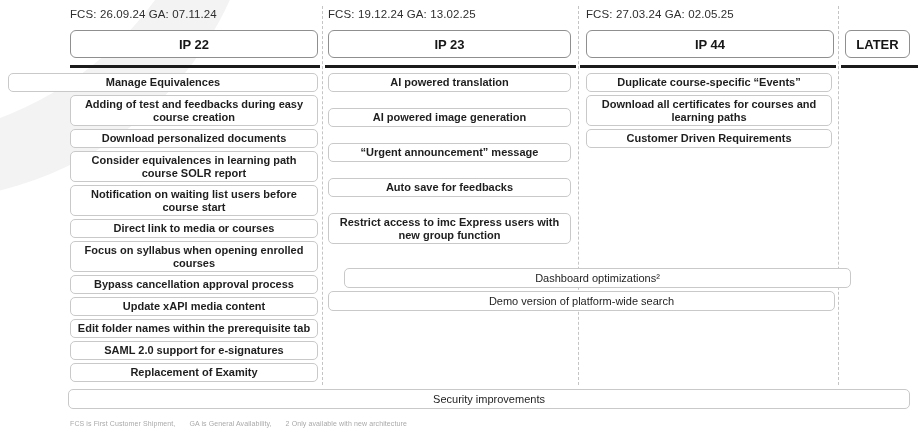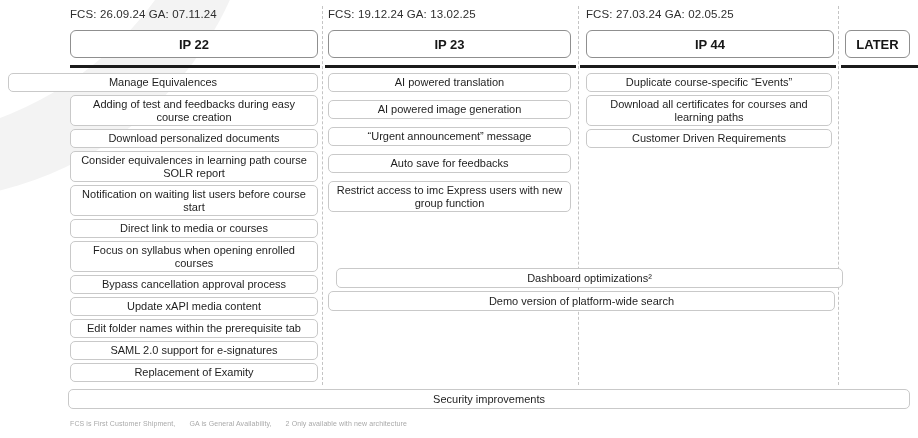--- a/index.html
+++ b/index.html
@@ -16,22 +16,22 @@
   .hline{position:absolute;top:65px;height:3px;background:#1b1b1b;}
 
   .dates{
     position:absolute;top:8px;text-align:left;font-size:11.5px;color:#2e2e2e;letter-spacing:.1px;
   }
   .hdr{
     position:absolute;top:30px;height:28px;box-sizing:border-box;background:#fff;
     border:1.4px solid #8f8f8f;border-radius:6px;display:flex;align-items:center;justify-content:center;
     font-weight:bold;font-size:13px;color:#171717;
   }
-  .stack{position:absolute;top:73px;display:flex;flex-direction:column;gap:3px;}
-  .stack.c2{gap:8px;}
+  .stack{position:absolute;top:73px;display:flex;flex-direction:column;gap:3px;font-weight:bold;}
+  .stack.c2{gap:16px;}
   .item{
     box-sizing:border-box;background:#fff;border:1px solid #c9c9c9;border-radius:5px;
     min-height:19px;padding:2px 6px;display:flex;align-items:center;justify-content:center;
     text-align:center;font-size:11px;line-height:12.5px;color:#1e1e1e;
   }
   .item.wide{margin-left:-62px;width:310px;}
   .item.mt{margin-top:7px;}
   .abs{position:absolute;}
   .footnote{
     position:absolute;left:70px;top:420px;font-size:7px;color:#a9a9a9;letter-spacing:.1px;
@@ -87,21 +87,21 @@
       <div class="item">Auto save for feedbacks</div>
       <div class="item">Restrict access to imc Express users with new group function</div>
     </div>
 
     <div class="stack" style="left:586px;width:246px;">
       <div class="item">Duplicate course-specific “Events”</div>
       <div class="item">Download all certificates for courses and learning paths</div>
       <div class="item">Customer Driven Requirements</div>
     </div>
 
-    <div class="item abs" style="left:336px;width:507px;top:268px;height:20px;">Dashboard optimizations²</div>
+    <div class="item abs" style="left:344px;width:507px;top:268px;height:20px;">Dashboard optimizations²</div>
     <div class="item abs" style="left:68px;width:842px;top:389px;height:20px;">Security improvements</div>
 
     <div class="item abs" style="left:328px;width:507px;top:291px;height:20px;">Demo version of platform-wide search</div>
 
     <div class="footnote">
       <span>FCS is First Customer Shipment,</span><span>GA is General Availability,</span><span>2 Only available with new architecture</span>
     </div>
   </div>
 </div>
 

